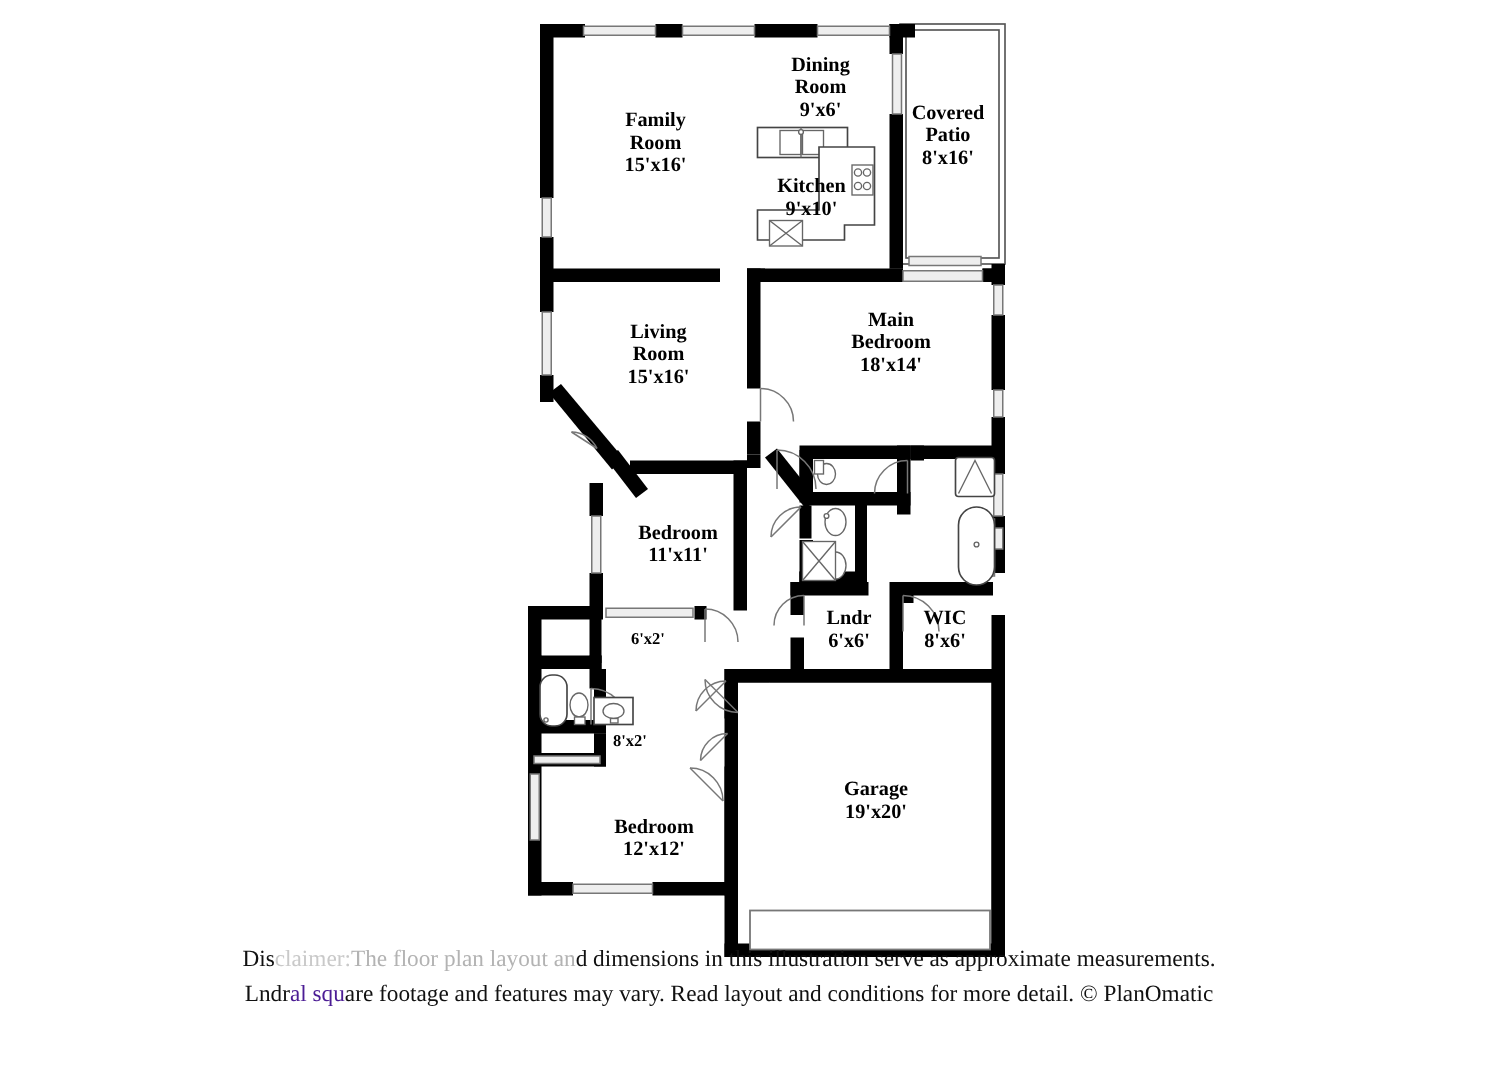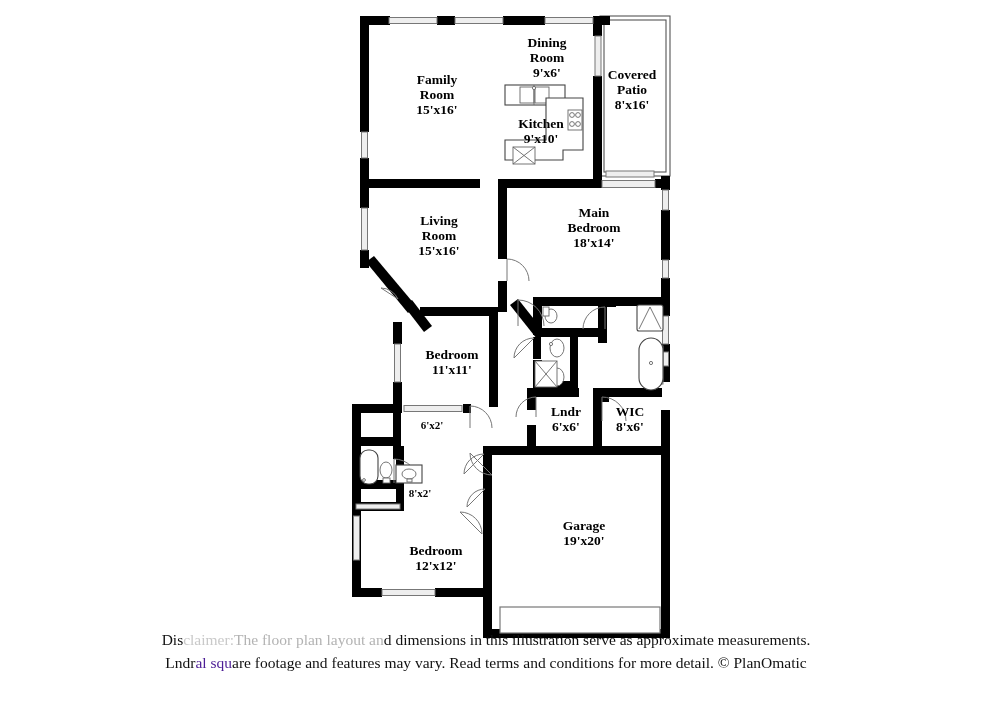--- a/index.html
+++ b/index.html
@@ -340,14 +340,14 @@
       <text class="rmlabel" x="584" y="530">Garage</text>
       <text class="rmlabel" x="584" y="545">19'x20'</text>
     </g>
   </g>
 
 </svg>
 </div>
 
 <div id="disclaimer">
   <div class="line"><span>Dis</span><span class="faded">claimer:</span><span class="faded2">The floor plan layout an</span><span>d dimensions in this illustration serve as approximate measurements.</span></div>
-  <div class="line"><span>Lndr</span><span class="faded3">al squ</span><span>are footage and features may vary. Read terms and conditions for more detail. © PlanOmatic</span></div>
+  <div class="line"><span>Lndr</span><span class="faded3">al squ</span><span>are footage and features may vary. Read layout and conditions for more detail. © PlanOmatic</span></div>
 </div>
 
 </body></html>

